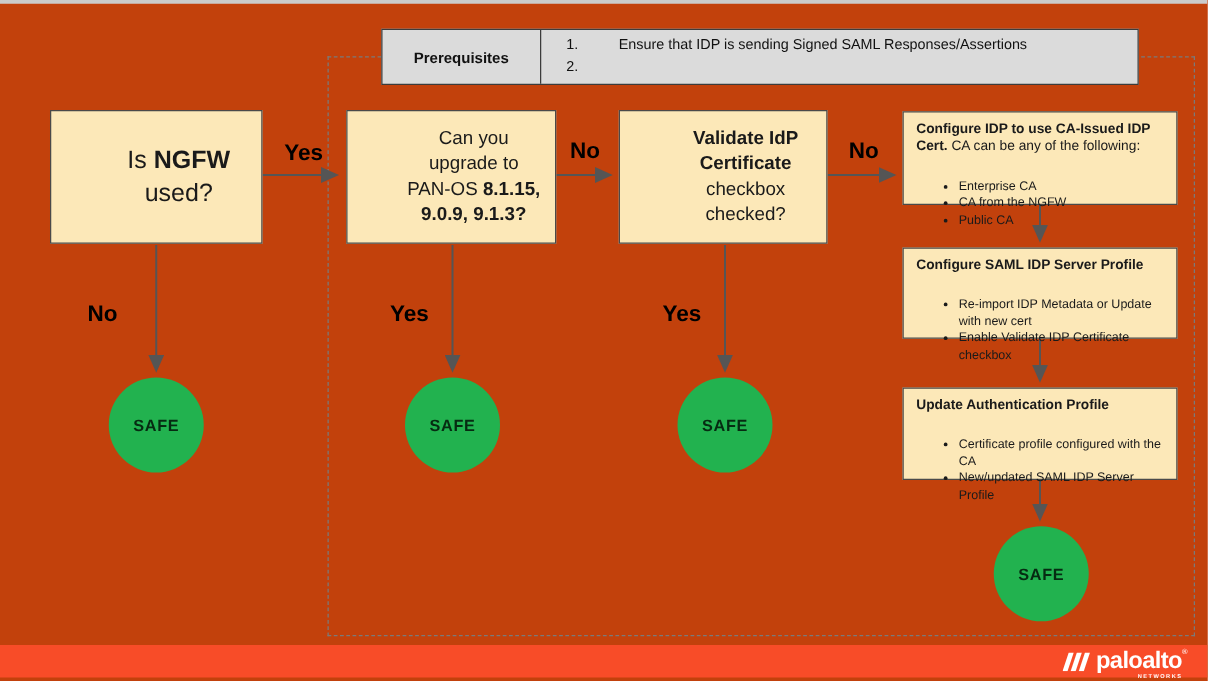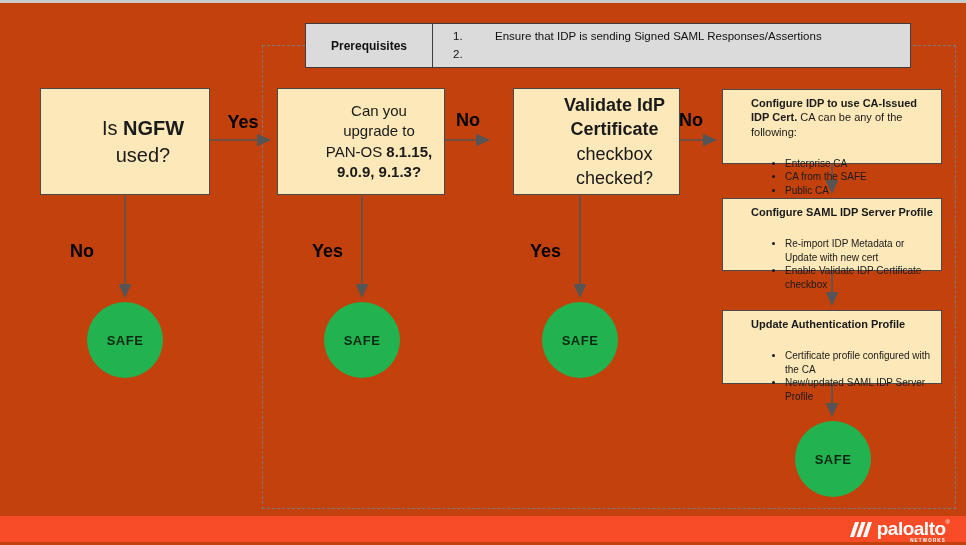--- a/index.html
+++ b/index.html
@@ -19,24 +19,24 @@
   .prereq-item { display:flex; line-height:1.55; }
   .prereq-num { width:16px; }
   .prereq-gap { width:26px; }
 
   .qbox { position:absolute; background:#fce8b8; border:1.5px solid #4a4a4a;
     display:flex; align-items:center; justify-content:center; text-align:center;
     color:#1a1a1a; z-index:2; }
   .qbox .inner { padding:4px 10px; line-height:1.35;margin-left:36px; }
   #q1 { left:40px; top:88px; width:170px; height:107px; font-size:20px; }
   #q2 { left:277px; top:88px; width:168px; height:107px; font-size:15px; }
-  #q3 { left:513px; top:88px; width:167px; height:107px; font-size:18px; }
+  #q3 { left:495px; top:88px; width:167px; height:107px; font-size:15px; }
 
   .abox { position:absolute; left:722px; width:220px; background:#fce8b8;
-    border:1.5px solid #4a4a4a; color:#1a1a1a; padding:6px 8px 4px 28px; z-index:2; }
+    border:1.5px solid #4a4a4a; color:#1a1a1a; padding:6px 8px 4px 10px; z-index:2; }
   #a1 { top:89px;  height:75px; }
   #a2 { top:198px; height:73px; }
   #a3 { top:310px; height:74px; }
   .abox .title { font-weight:bold; font-size:11px; line-height:1.3; }
   .abox .subtitle { font-weight:normal; }
   .abox ul { list-style:disc; margin-top:18px; padding-left:34px; font-size:10px; line-height:1.35; }
 
   .safe { position:absolute; width:76px; height:76px; border-radius:50%; background:#22b24f;
     display:flex; align-items:center; justify-content:center; font-weight:bold;
     font-size:13px; color:#062b12; letter-spacing:0.5px; z-index:2; }
@@ -97,21 +97,21 @@
   </div>
 
   <div class="qbox" id="q3">
     <div class="inner"><b>Validate IdP Certificate</b><span> checkbox checked?</span></div>
   </div>
 
   <div class="abox" id="a1">
     <div class="title"><b>Configure IDP to use CA-Issued IDP Cert.</b><span class="subtitle"> CA can be any of the following:</span></div>
     <ul>
       <li>Enterprise CA</li>
-      <li>CA from the SAFE</li>
+      <li>CA from the NGFW</li>
       <li>Public CA</li>
     </ul>
   </div>
 
   <div class="abox" id="a3">
     <div class="title"><b>Update Authentication Profile</b></div>
     <ul>
       <li>Certificate profile configured with the CA</li>
       <li>New/updated SAML IDP Server Profile</li>
     </ul>

